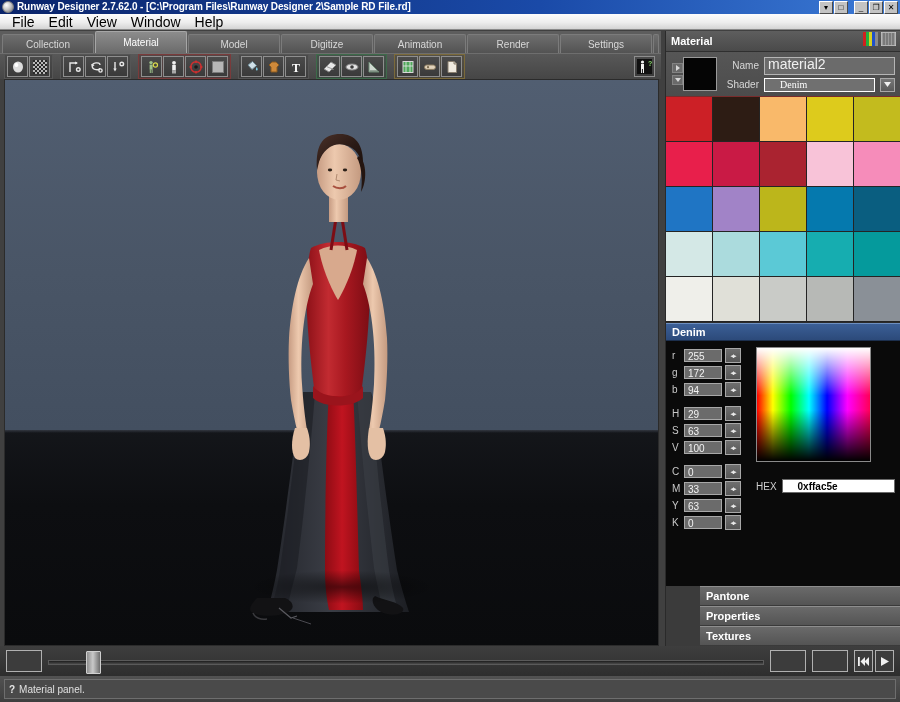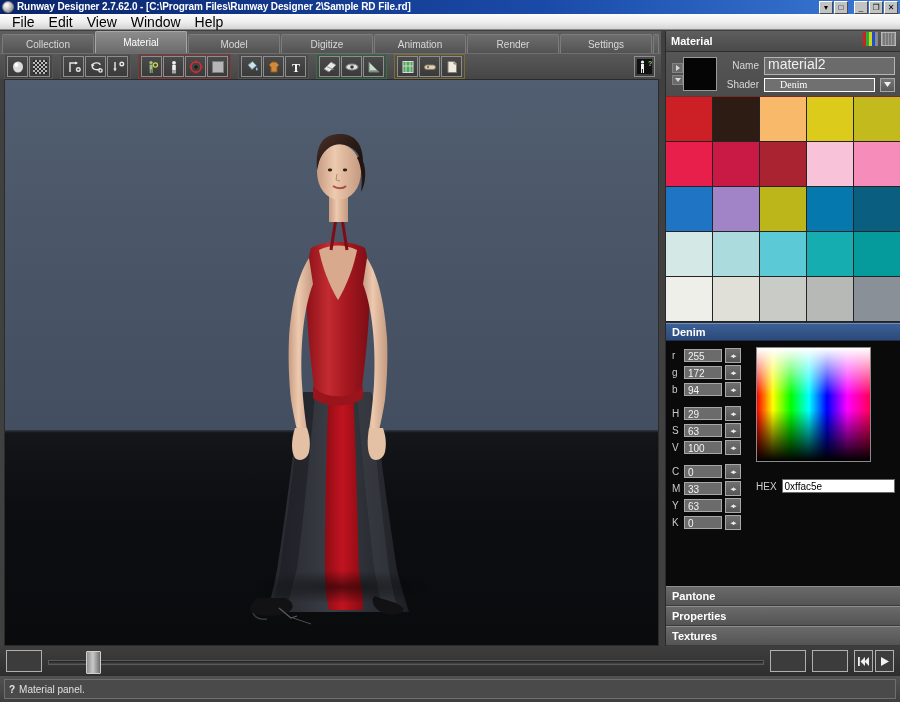--- a/index.html
+++ b/index.html
@@ -217,20 +217,21 @@
   
   .sec-header{
     height:16px;background:linear-gradient(to bottom,#3b5f96,#2c4a7a);
     border-top:1px solid #6d8fc0;border-bottom:1px solid #1c2f4d;
     display:flex;align-items:center;padding:0 6px;flex:none;
   }
   .sec-header.grey{
     background:linear-gradient(to bottom,#6a6a6a,#545454);
     border-top:1px solid #8e8e8e;border-bottom:1px solid #3a3a3a;
     height:18px;
+    margin-left:34px;
   }
   .sec-title{color:#ffffff;font-size:11px;font-weight:bold;}
   .colorbody{
     flex:1;background:#0a0a0a;display:flex;padding:6px 6px 4px 6px;box-sizing:border-box;
     position:relative;min-height:0;
   }
   .numcol{width:78px;flex:none;display:flex;flex-direction:column;gap:0px;}
   .nrow{display:flex;align-items:center;gap:3px;height:17px;}
   .nlab{width:9px;font-size:10px;color:#c9c9c9;text-align:left;flex:none;}
   .nfield{
@@ -250,21 +251,21 @@
     background:
       linear-gradient(to bottom, rgba(255,255,255,1) 0%, rgba(255,255,255,0) 42%, rgba(0,0,0,0) 55%, rgba(0,0,0,1) 100%),
       linear-gradient(to right,
         #ff0000 0%, #ffff00 14%, #00ff00 30%, #00ffff 46%,
         #0000ff 62%, #ff00ff 80%, #ff0055 100%);
   }
   .hexrow{display:flex;align-items:center;gap:5px;margin-top:17px;}
   .hexlab{font-size:10px;color:#cfcfcf;}
   .hexfield{
     flex:1;height:14px;background:#ffffff;border:1px solid #6a6a6a;
-    color:#000;font-size:10px;font-weight:normal;line-height:14px;padding:0 2px;
+    color:#000;font-size:10px;font-weight:bold;line-height:14px;padding:0 15px;
     box-sizing:border-box;
   }
   .collapsed{
     height:18px;flex:none;
   }
 </style>
 </head>
 <body>
 
 <div class="app">

